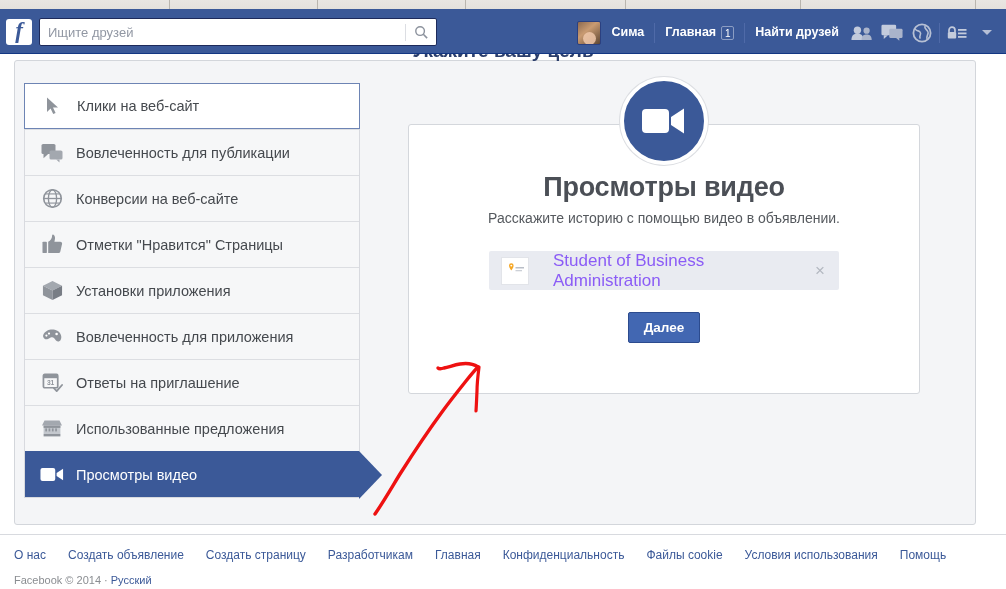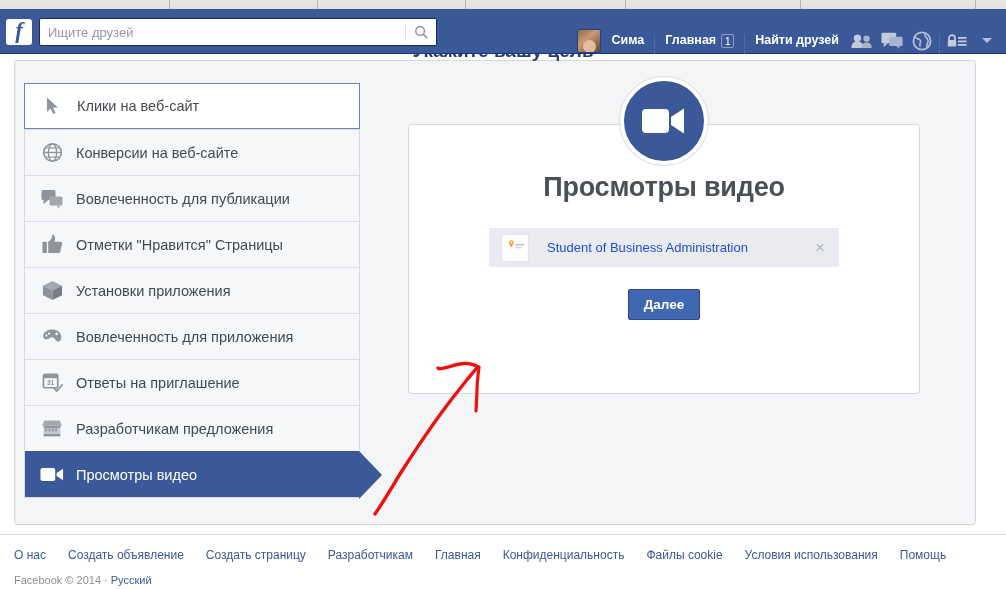--- a/index.html
+++ b/index.html
@@ -51,21 +51,21 @@
     background: transparent;
   }
   .searchbox input::placeholder { color: #9197a3; }
   .search-div { width: 1px; height: 17px; background: #dcdee3; }
   .search-btn {
     width: 30px; height: 100%; display: flex; align-items: center;
     justify-content: center; cursor: pointer;
   }
   .nav-right {
     position: absolute; right: 4px; top: 0; height: 43px;
-    display: flex; align-items: flex-end; gap: 0px;
+    display: flex; align-items: center; gap: 0px;
   }
   .avatar-mini {
     width: 24px; height: 24px; margin-right: 6px; border-radius: 2px;
     background: linear-gradient(140deg,#8d6a4f 0%, #c99b72 40%, #5d4632 100%);
     border: 1px solid #2b4080; flex: 0 0 auto; position: relative; overflow: hidden;
   }
   .avatar-mini::after {
     content: ""; position: absolute; left: 5px; top: 10px; width: 13px; height: 13px;
     border-radius: 50%; background: rgba(240,200,170,.85);
   }
@@ -150,21 +150,21 @@
   }
   .page-row {
     margin: 25px auto 0; width: 350px; height: 39px; background: #e9ebf1;
     border-radius: 2px; display: flex; align-items: center; padding: 0 12px;
     cursor: pointer;
   }
   .page-thumb {
     width: 28px; height: 28px; background: #ffffff; border: 1px solid #e2e4e9;
     flex: 0 0 auto; display: flex; align-items: center; justify-content: center;
   }
-  .page-name { flex: 1; margin-left: 18px; font-size: 13px; color: #1d4ed8; }
+  .page-name { flex: 1; margin-left: 24px; font-size: 17px; color: #8b5cf6; }
   .page-x { font-size: 17px; color: #b3b8c0; cursor: pointer; padding: 0 2px; }
   .next-btn {
     display: block; margin: 22px auto 0; width: 72px; height: 31px;
     background: #4267b2; border: 1px solid #2c4b8e; border-radius: 2px;
     color: #ffffff; font-size: 13.5px; font-weight: bold; cursor: pointer;
     font-family: "Liberation Sans", sans-serif;
   }
 
   
   .annot { position: absolute; left: 370px; top: 265px; z-index: 30; pointer-events: none; }
@@ -279,40 +279,40 @@
         <div class="side-item hovered">
           <span class="side-icon">
             <svg width="20" height="20" viewBox="0 0 20 20">
               <path d="M4 1.5 L4 16 L7.6 12.4 L10.2 18 L12.6 16.9 L10 11.4 L15 11.4 Z" fill="#8f949b"></path>
             </svg>
           </span>
           <span>Клики на веб-сайт</span>
         </div>
         <div class="side-item">
           <span class="side-icon">
+            <svg width="22" height="20" viewBox="0 0 22 20">
+              <rect x="0.5" y="1" width="14" height="10" rx="1.6" fill="#8f949b"></rect>
+              <path d="M2.5 11 L2.5 15.2 L7.2 11 Z" fill="#8f949b"></path>
+              <rect x="8.5" y="7.5" width="13" height="9" rx="1.6" fill="#a3a8af"></rect>
+              <path d="M18.5 16.5 L18.5 19.6 L15.2 16.5 Z" fill="#a3a8af"></path>
+            </svg>
+          </span>
+          <span>Вовлеченность для публикации</span>
+        </div>
+        <div class="side-item">
+          <span class="side-icon">
             <svg width="21" height="21" viewBox="0 0 22 22">
               <circle cx="11" cy="11" r="9.2" fill="none" stroke="#8f949b" stroke-width="1.7"></circle>
               <ellipse cx="11" cy="11" rx="4.3" ry="9.2" fill="none" stroke="#8f949b" stroke-width="1.4"></ellipse>
               <line x1="1.8" y1="11" x2="20.2" y2="11" stroke="#8f949b" stroke-width="1.4"></line>
               <line x1="3.4" y1="6.2" x2="18.6" y2="6.2" stroke="#8f949b" stroke-width="1.2"></line>
               <line x1="3.4" y1="15.8" x2="18.6" y2="15.8" stroke="#8f949b" stroke-width="1.2"></line>
             </svg>
           </span>
           <span>Конверсии на веб-сайте</span>
-        </div>
-        <div class="side-item">
-          <span class="side-icon">
-            <svg width="22" height="20" viewBox="0 0 22 20">
-              <rect x="0.5" y="1" width="14" height="10" rx="1.6" fill="#8f949b"></rect>
-              <path d="M2.5 11 L2.5 15.2 L7.2 11 Z" fill="#8f949b"></path>
-              <rect x="8.5" y="7.5" width="13" height="9" rx="1.6" fill="#a3a8af"></rect>
-              <path d="M18.5 16.5 L18.5 19.6 L15.2 16.5 Z" fill="#a3a8af"></path>
-            </svg>
-          </span>
-          <span>Вовлеченность для публикации</span>
         </div>
         <div class="side-item">
           <span class="side-icon">
             <svg width="21" height="21" viewBox="0 0 22 22">
               <rect x="0.5" y="8" width="4.6" height="12" rx="1" fill="#8f949b"></rect>
               <path d="M6.5 20 L6.5 8.2 C9 7 10.6 4.6 10.6 1.6 C10.6 0.8 11.3 0.4 12 0.8 C13.4 1.6 14.1 3.6 13.4 6.4 L13 8 L19 8 C20.5 8 21.4 9.2 21 10.6 L19.2 18.4 C18.9 19.5 18.1 20 17 20 Z" fill="#8f949b"></path>
             </svg>
           </span>
           <span>Отметки "Нравится" Страницы</span>
         </div>
@@ -356,41 +356,42 @@
               <rect x="2.6" y="6.5" width="16.8" height="2.4" fill="#8f949b"></rect>
               <rect x="2.6" y="15" width="16.8" height="2.4" fill="#8f949b"></rect>
               <g fill="#8f949b">
                 <rect x="4.3" y="9.4" width="1.7" height="3"></rect>
                 <rect x="7.6" y="9.4" width="1.7" height="3"></rect>
                 <rect x="10.9" y="9.4" width="1.7" height="3"></rect>
                 <rect x="14.2" y="9.4" width="1.7" height="3"></rect>
               </g>
             </svg>
           </span>
-          <span>Разработчикам предложения</span>
+          <span>Использованные предложения</span>
         </div>
         <div class="side-item active">
           <span class="side-icon">
             <svg width="24" height="17" viewBox="0 0 26 18">
               <rect x="0.5" y="2" width="16" height="14" rx="2.2" fill="#ffffff"></rect>
               <path d="M18 7.5 L25 2.8 L25 15.2 L18 10.5 Z" fill="#ffffff"></path>
             </svg>
           </span>
           <span>Просмотры видео</span>
         </div>
       </div>
 
     <div class="inner-card">
       <div class="vid-circle">
         <svg width="46" height="34" viewBox="0 0 46 34">
             <rect x="1" y="5" width="27" height="24" rx="4" fill="#ffffff"></rect>
             <path d="M30 13 L43 4.5 L43 29.5 L30 21 Z" fill="#ffffff"></path>
           </svg>
       </div>
       <div class="card-title">Просмотры видео</div>
+      <div class="card-sub">Расскажите историю с помощью видео в объявлении.</div>
 
       <div class="page-row">
         <div class="page-thumb">
           <svg width="22" height="18" viewBox="0 0 22 18">
               <path d="M5 3.5 a2.3 2.3 0 1 1 4.6 0 c0 2-2.3 5-2.3 5 s-2.3-3-2.3-5z" fill="#f5a623"></path>
               <circle cx="7.3" cy="3.6" r="0.95" fill="#ffffff"></circle>
               <rect x="11.5" y="5" width="8.5" height="1.5" fill="#b9bec7"></rect>
               <rect x="11.5" y="8" width="6.5" height="1.3" fill="#ccd0d7"></rect>
             </svg>
         </div>

